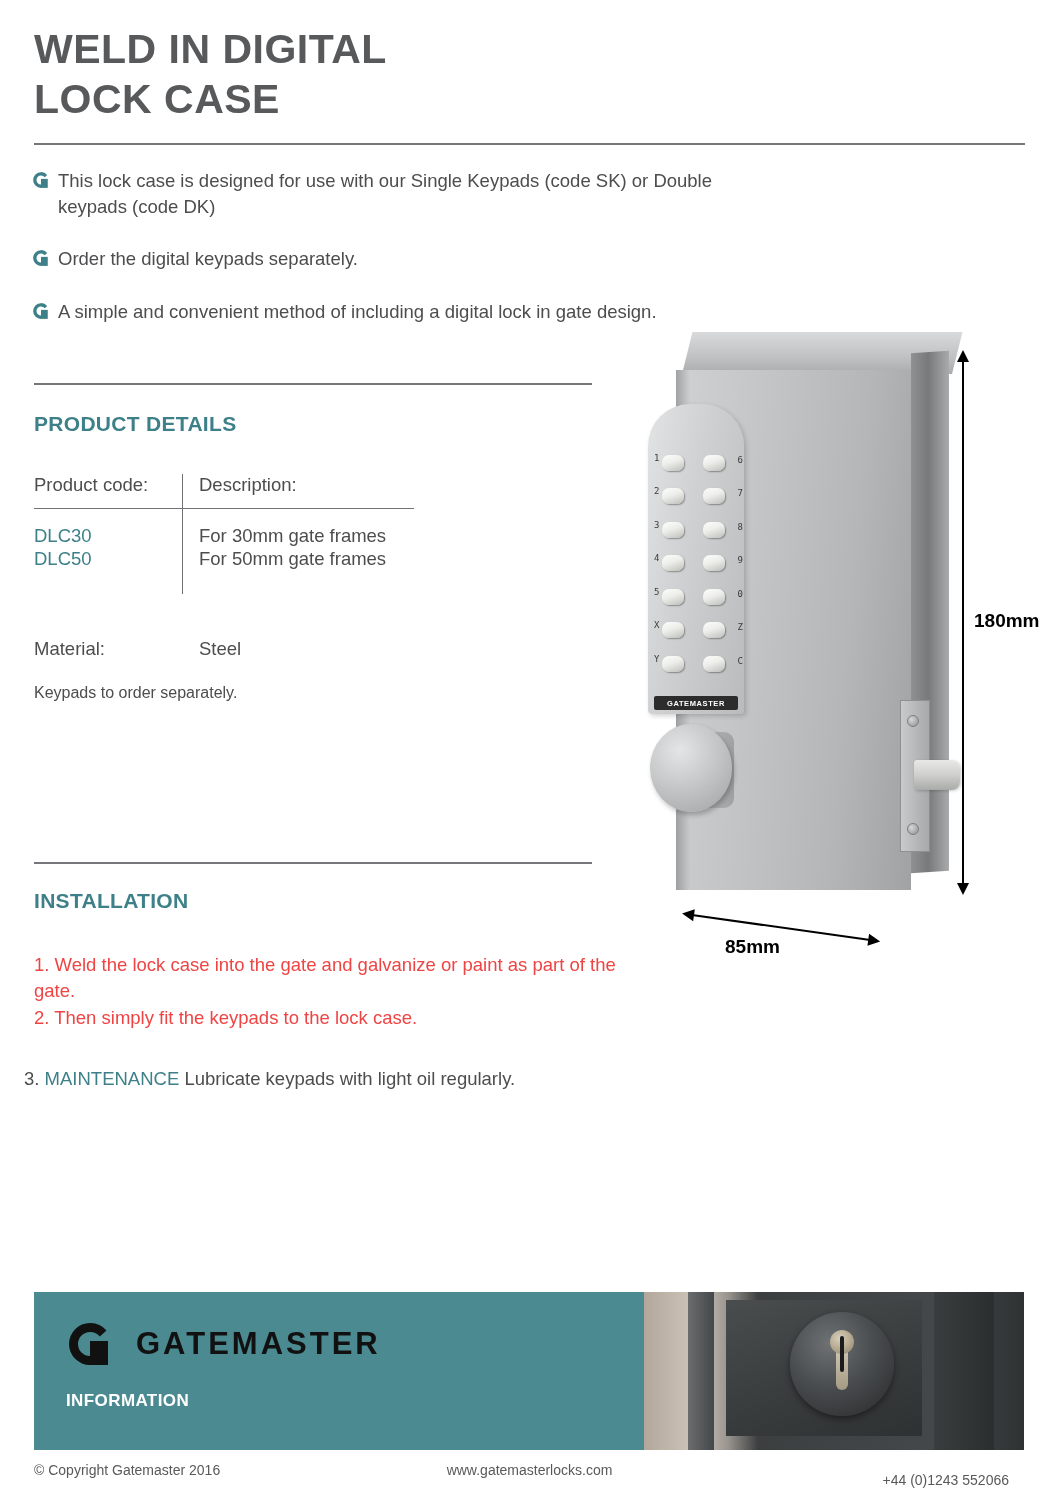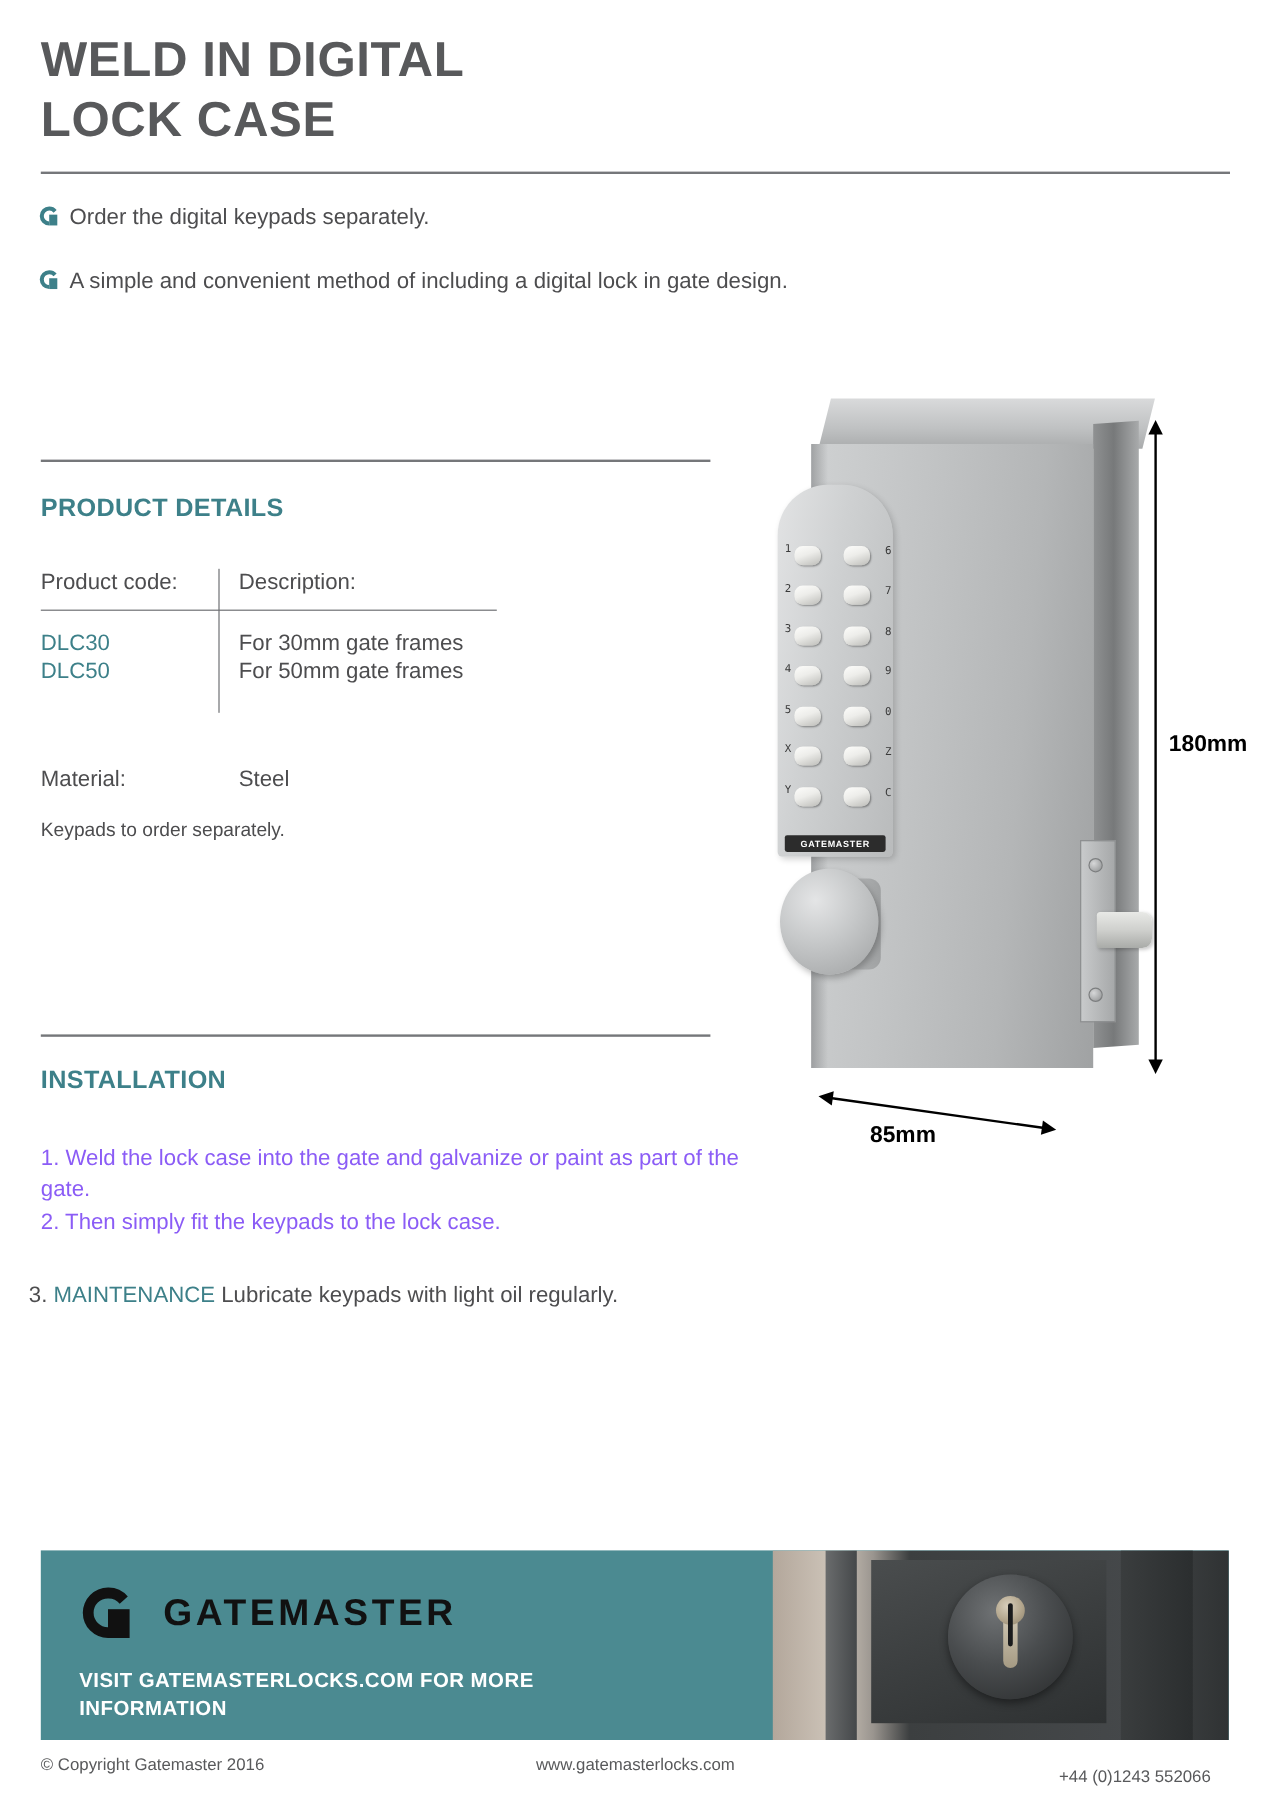--- a/index.html
+++ b/index.html
@@ -219,21 +219,21 @@
   }
 
   
   .install-steps {
     position: absolute;
     left: 34px;
     top: 952px;
     width: 620px;
     font-size: 18.5px;
     line-height: 1.42;
-    color: #8b5cf6;
+    color: #ef4444;
   }
   .install-steps p { margin: 0; }
   .maint {
     position: absolute;
     left: 24px;
     top: 1068px;
     width: 620px;
     font-size: 18.5px;
     color: #4d4d4f;
   }
@@ -579,20 +579,29 @@
 
   <div class="title">
     <span class="ln">WELD IN DIGITAL</span>
     <span class="ln">LOCK CASE</span>
   </div>
 
 
   <div class="rule-full"></div>
 
   <div class="bullets">
+    <div class="bullet">
+      <span class="gmark">
+        <svg width="18" height="18" viewBox="0 0 64 64" aria-hidden="true">
+          <path d="M32 4 A28 28 0 1 0 32 60 L32 48 A16 16 0 1 1 32 16 A16 16 0 0 1 45 22 L54 14 A28 28 0 0 0 32 4 Z" fill="#3d8089"></path>
+          <rect x="32" y="28" width="24" height="32" fill="#3d8089"></rect>
+        </svg>
+      </span>
+      <span>This lock case is designed for use with our Single Keypads (code SK) or Double keypads (code DK)</span>
+    </div>
     <div class="bullet">
       <span class="gmark">
         <svg width="18" height="18" viewBox="0 0 64 64" aria-hidden="true">
           <path d="M32 4 A28 28 0 1 0 32 60 L32 48 A16 16 0 1 1 32 16 A16 16 0 0 1 45 22 L54 14 A28 28 0 0 0 32 4 Z" fill="#3d8089"></path>
           <rect x="32" y="28" width="24" height="32" fill="#3d8089"></rect>
         </svg>
       </span>
       <span>Order the digital keypads separately.</span>
     </div>
     <div class="bullet">
@@ -741,21 +750,20 @@
     <div class="banner-logo-row">
       <span class="gm-logo">
         <svg width="48" height="48" viewBox="0 0 64 64" aria-hidden="true">
           <path d="M32 4 A28 28 0 1 0 32 60 L32 48 A16 16 0 1 1 32 16 A16 16 0 0 1 45 22 L54 14 A28 28 0 0 0 32 4 Z" fill="#111111"></path>
           <rect x="32" y="28" width="24" height="32" fill="#111111"></rect>
         </svg>
       </span>
       <span class="banner-wordmark">GATEMASTER</span>
     </div>
     <div class="banner-cta">
-      <div>VISIT GATEMASTERLOCKS.COM FOR MORE</div>
       <div>INFORMATION</div>
     </div>
   </div>
 
   <div class="pfooter">
     <span class="left">© Copyright Gatemaster 2016</span>
     <span class="center">www.gatemasterlocks.com</span>
     <span class="right">+44 (0)1243 552066</span>
   </div>
 

